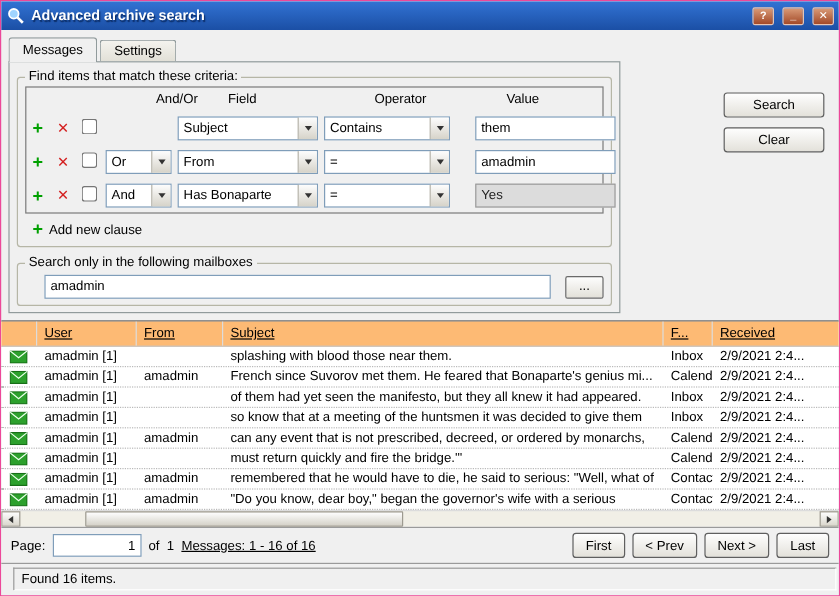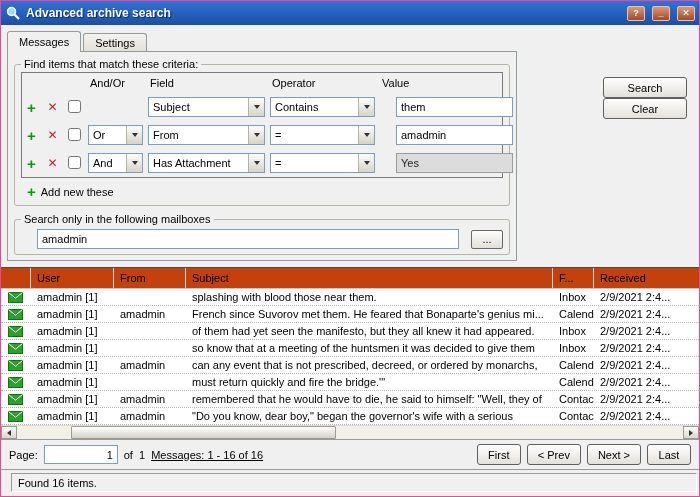--- a/index.html
+++ b/index.html
@@ -30,21 +30,21 @@
               border:1px solid #919b9c; background:#f0f0f0; padding:6px; }
 
   fieldset { border:1px solid #b6b6a6; border-radius:3px; padding:1px 6px 5px 6px; }
   legend { font-size:11px; padding:0 3px; }
 
   
   .crit-table { border:1px solid #7a7a7a; margin-top:1px; background:#f0f0f0; }
   .crit-grid { display:grid; grid-template-columns:24px 18px 24px 60px 122px 110px 1fr;
                align-items:center; }
   .crit-head { height:20px; }
-  .crit-head span { font-size:11px; padding-left:2px; }
+  .crit-head span { font-size:11px; padding-left:2px;margin-left:40px; }
   .crit-row { height:28px; }
   .cell { padding-right:5px; }
   .plus-icon { color:#00a000; font-weight:bold; font-size:15px; text-align:center; display:block; cursor:default; }
   .x-icon { color:#d42020; font-weight:bold; font-size:12px; text-align:center; display:block; cursor:default; }
   .crit-row input[type=checkbox] { width:13px; height:13px; margin-left:4px; }
   .combo { display:flex; height:20px; border:1px solid #7f9db9; background:#fff; align-items:stretch; }
   .combo .ctext { flex:1; padding:3px 4px 0 4px; white-space:nowrap; overflow:hidden; }
   .combo .cbtn { width:16px; background:linear-gradient(#fdfdfd,#d6d3c9); border-left:1px solid #b5b2a8;
                  display:flex; align-items:center; justify-content:center; }
   .combo .arr { width:0; height:0; border-left:3px solid transparent; border-right:3px solid transparent;
@@ -55,29 +55,29 @@
   .add-clause { display:flex; align-items:center; gap:5px; margin:5px 0 0 6px; cursor:default; }
 
   
   .mail-fs { margin-top:7px; }
   .mail-row { display:flex; align-items:center; gap:12px; margin-top:3px; }
   .mail-row .tbox { flex:1; }
   .browse-btn { width:32px; height:19px; border:1px solid #6a6a6a; border-radius:2px;
                 background:linear-gradient(#fdfdfd,#e2e0d8); font-size:11px; line-height:1; }
 
   
-  .side-btns { position:absolute; top:52px; right:12px; display:flex; flex-direction:column; }
+  .side-btns { position:absolute; top:52px; right:12px; display:flex; flex-direction:column; gap:8px; }
   .btn { height:21px; padding:0 10px; border:1px solid #5f5f5f; border-radius:3px;
          background:linear-gradient(#fefefe,#e3e1da); font-size:11px; font-family:inherit; }
   .side-btns .btn { width:84px; }
 
   
   .results { margin-top:6px; border-top:1px solid #4a4a4a; background:#fff; flex:0 0 auto; }
   .res-grid { display:grid; grid-template-columns:30px 83px 72px 367px 41px 1fr; }
-  .res-header { height:21px; background:#c2410c; border-bottom:1px solid #c6c6c6; }
+  .res-header { height:21px; background:#fdba74; border-bottom:1px solid #c6c6c6;text-decoration:underline; }
   .res-header .hcell { border-right:1px solid #dcdcdc; padding:4px 4px 0 6px; white-space:nowrap; overflow:hidden; }
   .res-row { height:17px; border-bottom:1px dotted #b9b9b9; align-items:center; }
   .res-row .rcell { padding:0 4px 0 6px; white-space:nowrap; overflow:hidden; }
   .icon-cell { display:flex; align-items:center; padding-left:7px; }
 
   
   .hscroll { height:14px; background:#f1efe6; display:flex; align-items:stretch; border-top:1px solid #dcdcdc; }
   .sbtn { width:16px; background:linear-gradient(#fdfdfd,#d9d6cc); border:1px solid #9d9a90;
           display:flex; align-items:center; justify-content:center; }
   .tri-l { width:0;height:0;border-top:3px solid transparent;border-bottom:3px solid transparent;border-right:4px solid #333; }
@@ -213,41 +213,41 @@
             <span class="cell">
                 <span class="combo">
                   <span class="ctext">And</span>
                   <span class="cbtn">
                     <span class="arr"></span>
                   </span>
                 </span>
               </span>
             <span class="cell">
                 <span class="combo">
-                  <span class="ctext">Has Attachment</span>
+                  <span class="ctext">Has Bonaparte</span>
                   <span class="cbtn">
                     <span class="arr"></span>
                   </span>
                 </span>
               </span>
             <span class="cell">
                 <span class="combo">
                   <span class="ctext">=</span>
                   <span class="cbtn">
                     <span class="arr"></span>
                   </span>
                 </span>
               </span>
             <span class="cell"><input class="tbox disabled" readonly="" value="Yes" style=""></span>
           </div>
         </div>
 
         <div class="add-clause">
           <span class="plus-icon">+</span>
-          <span>Add new these</span>
+          <span>Add new clause</span>
         </div>
       </fieldset>
 
       <fieldset class="mail-fs">
         <legend>Search only in the following mailboxes</legend>
         <div class="mail-row">
           <input class="tbox" value="amadmin" style="">
           <button class="browse-btn">...</button>
         </div>
       </fieldset>
@@ -350,21 +350,21 @@
     </div>
     <div class="res-grid res-row">
       <span class="icon-cell">
           <svg width="15" height="11" viewBox="0 0 15 11">
             <rect x="0.5" y="0.5" width="14" height="10" fill="#2ca02c" stroke="#176e17"></rect>
             <path d="M0.5 0.5 L7.5 6.2 L14.5 0.5" fill="none" stroke="#eaffea"></path>
           </svg>
         </span>
       <span class="rcell">amadmin [1]</span>
       <span class="rcell">amadmin</span>
-      <span class="rcell">remembered that he would have to die, he said to himself: "Well, they of</span>
+      <span class="rcell">remembered that he would have to die, he said to serious: "Well, what of</span>
       <span class="rcell">Contacts</span>
       <span class="rcell">2/9/2021 2:4...</span>
     </div>
     <div class="res-grid res-row">
       <span class="icon-cell">
           <svg width="15" height="11" viewBox="0 0 15 11">
             <rect x="0.5" y="0.5" width="14" height="10" fill="#2ca02c" stroke="#176e17"></rect>
             <path d="M0.5 0.5 L7.5 6.2 L14.5 0.5" fill="none" stroke="#eaffea"></path>
           </svg>
         </span>

